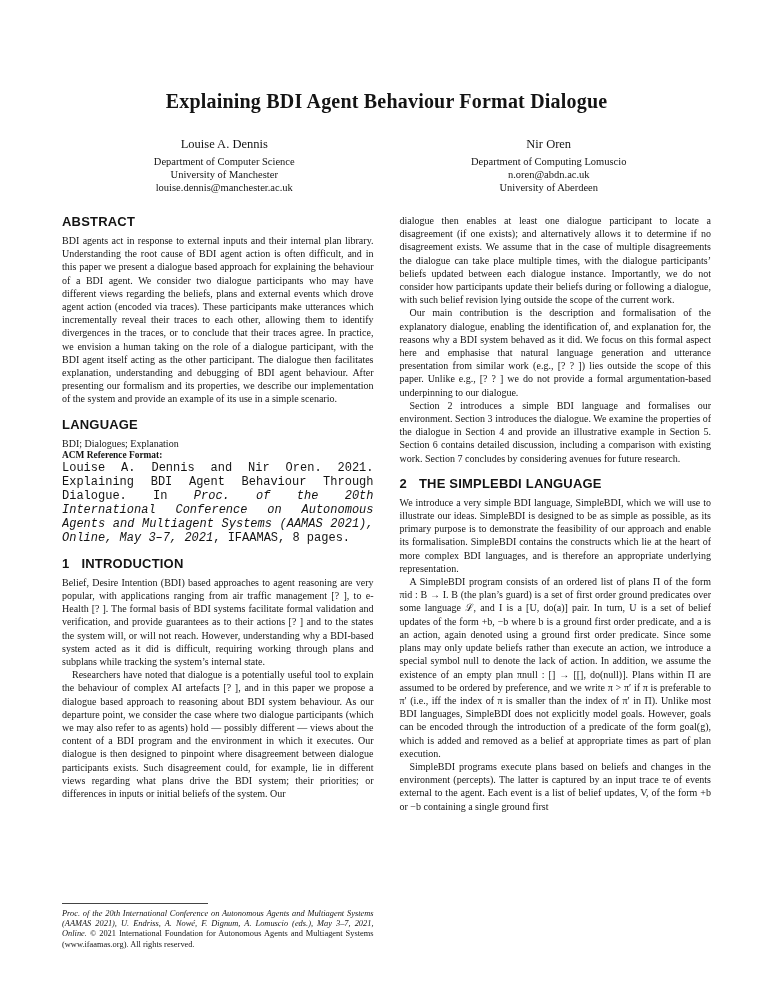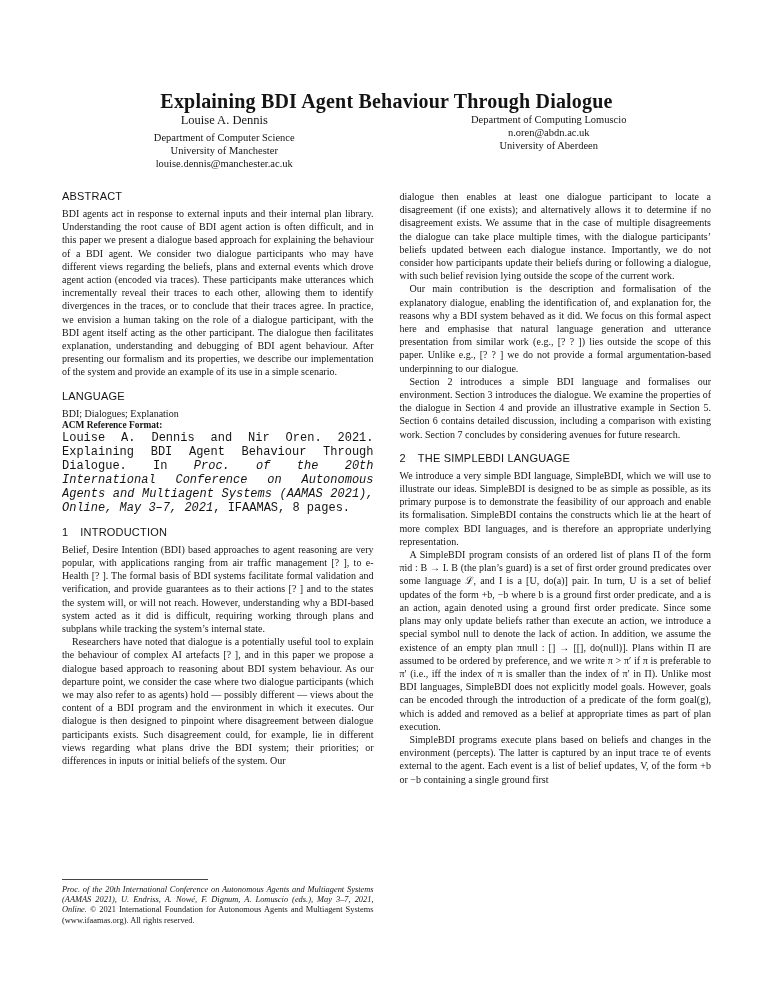--- a/index.html
+++ b/index.html
@@ -18,41 +18,42 @@
   .title {
     text-align: center;
     font-size: 20px;
     font-weight: bold;
     letter-spacing: 0.2px;
     font-family: "Liberation Serif", serif;
   }
   .authors {
     display: flex;
     justify-content: space-around;
+    margin-top: 24px;
   }
   .author { text-align: center; width: 48%; }
   .author-name { font-size: 12.5px; margin-bottom: 3px; }
   .author-line { font-size: 10.5px; line-height: 13px; }
   .email { cursor: pointer; }
   .columns {
     display: flex;
     gap: 26px;
     margin-top: 20px;
     height: 762px;
     overflow: hidden;
   }
   .col {
     width: calc(50% - 13px);
     display: flex;
     flex-direction: column;
   }
   .shead {
     font-family: "Liberation Sans", sans-serif;
-    font-size: 11px;
-    font-weight: normal;
+    font-size: 13px;
+    font-weight: bold;
     letter-spacing: 0.2px;
     margin: 11px 0 5px 0;
   }
   .shead.first { margin-top: 0; }
   .secnum { display: inline-block; margin-right: 12px; }
   p.body {
     font-size: 10px;
     line-height: 13.2px;
     text-align: justify;
     margin: 0;
@@ -80,30 +81,31 @@
     font-size: 8.4px;
     line-height: 10.3px;
     text-align: justify;
   }
 </style>
 </head>
 <body>
 
 <div class="page">
 
-  <h1 class="title">Explaining BDI Agent Behaviour Through Dialogue</h1>
+  <h1 class="title">Explaining BDI Agent Behaviour Format Dialogue</h1>
 
   <div class="authors">
     <div class="author">
       <div class="author-name">Louise A. Dennis</div>
       <div class="author-line">Department of Computer Science</div>
       <div class="author-line">University of Manchester</div>
       <div class="author-line email">louise.dennis@manchester.ac.uk</div>
     </div>
     <div class="author">
+      <div class="author-name">Nir Oren</div>
       <div class="author-line">Department of Computing Lomuscio</div>
       <div class="author-line email">n.oren@abdn.ac.uk</div>
       <div class="author-line">University of Aberdeen</div>
     </div>
   </div>
 
   <div class="columns">
 
     <section class="col">
       <h2 class="shead first">ABSTRACT</h2>

